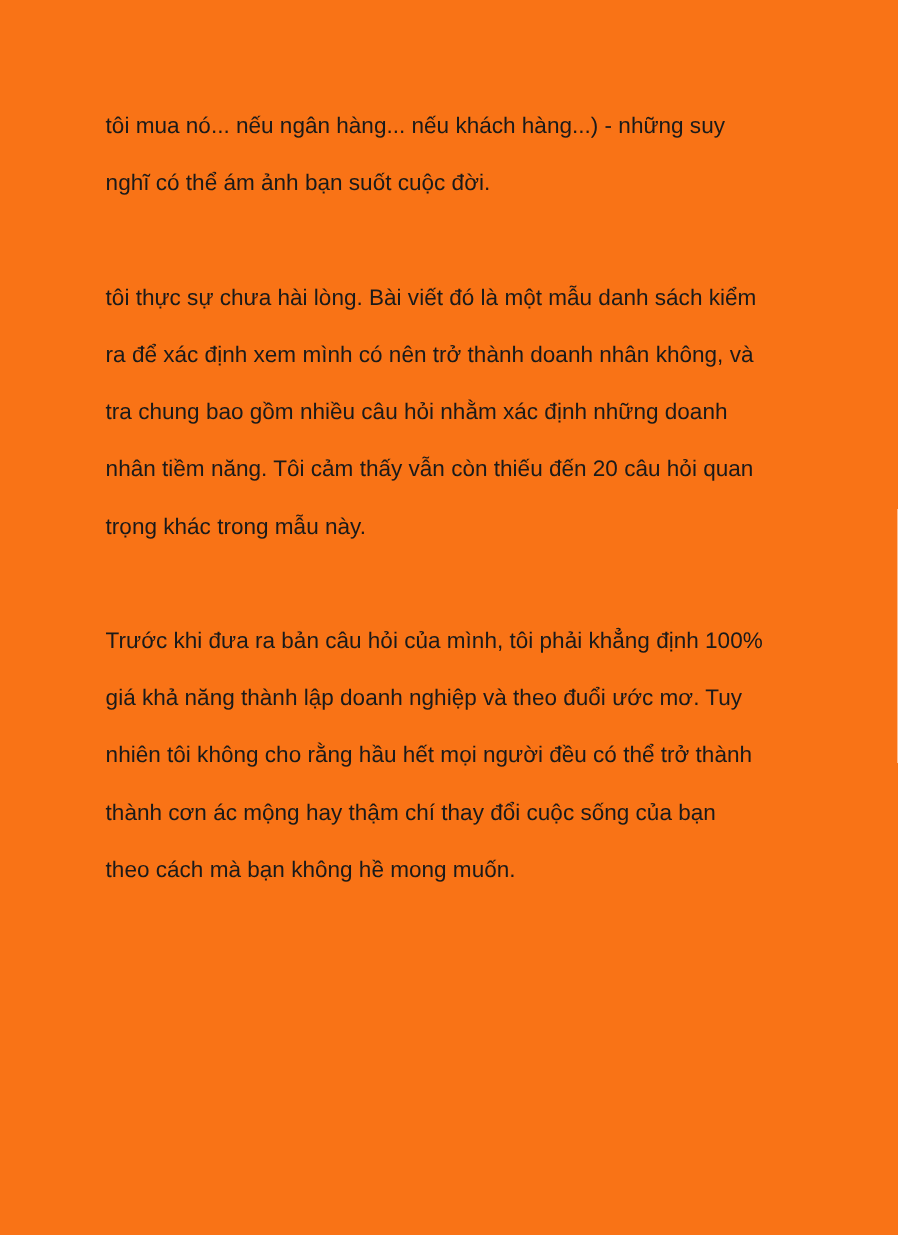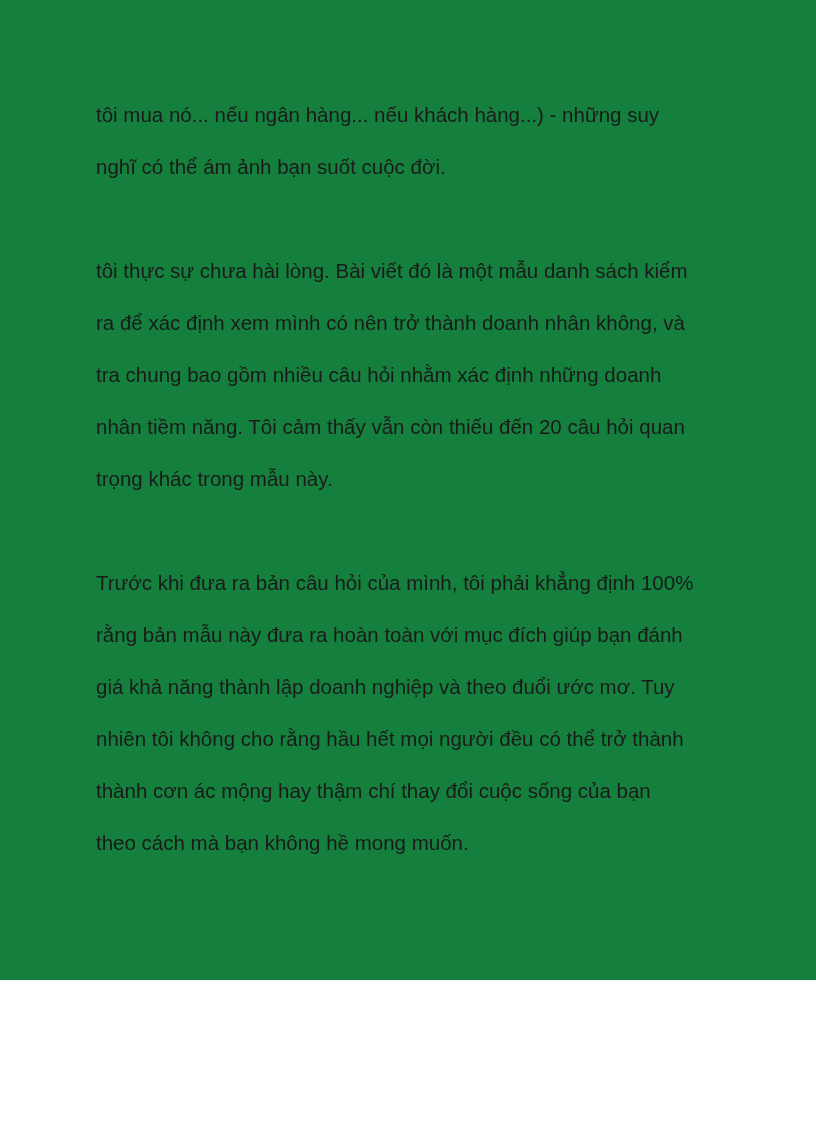--- a/index.html
+++ b/index.html
@@ -11,22 +11,22 @@
       width: 816px;
       height: 1123px;
       overflow: hidden;
       position: relative;
     }
     .page {
       position: absolute;
       left: 0;
       top: 0;
       width: 816px;
-      height: 980px;
-      background: #15803d;
+      height: 1123px;
+      background: #f97316;
     }
     .content {
       position: absolute;
       left: 96px;
       top: 96px;
       width: 640px;
       font-family: "Liberation Sans", sans-serif;
       font-size: 20.5px;
       color: #1a1a1a;
     }
@@ -57,21 +57,20 @@
       <div class="line">ra để xác định xem mình có nên trở thành doanh nhân không, và</div>
       <div class="line">tra chung bao gồm nhiều câu hỏi nhằm xác định những doanh</div>
       <div class="line">nhân tiềm năng. Tôi cảm thấy vẫn còn thiếu đến 20 câu hỏi quan</div>
       <div class="line">trọng khác trong mẫu này.</div>
     </div>
 
     <div class="blank"></div>
 
     <div class="paragraph">
       <div class="line">Trước khi đưa ra bản câu hỏi của mình, tôi phải khẳng định 100%</div>
-      <div class="line">rằng bản mẫu này đưa ra hoàn toàn với mục đích giúp bạn đánh</div>
       <div class="line">giá khả năng thành lập doanh nghiệp và theo đuổi ước mơ. Tuy</div>
       <div class="line">nhiên tôi không cho rằng hầu hết mọi người đều có thể trở thành</div>
       <div class="line">thành cơn ác mộng hay thậm chí thay đổi cuộc sống của bạn</div>
       <div class="line">theo cách mà bạn không hề mong muốn.</div>
     </div>
 
   </div>
 </div>
 
 </body></html>

